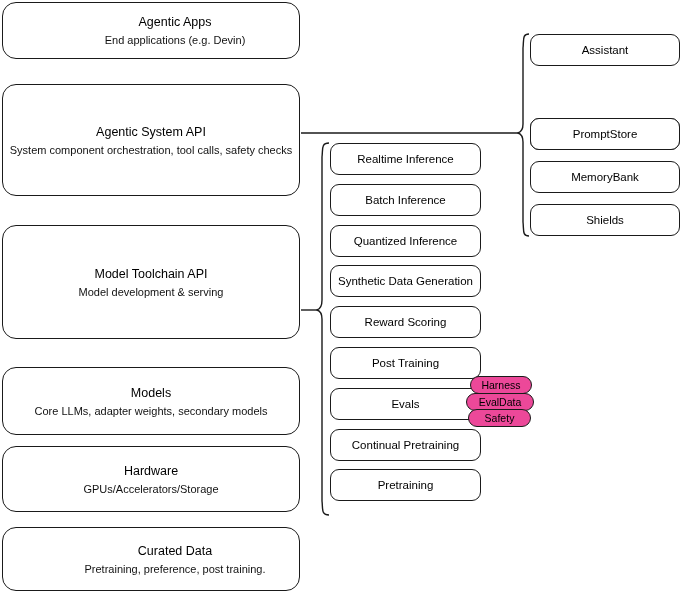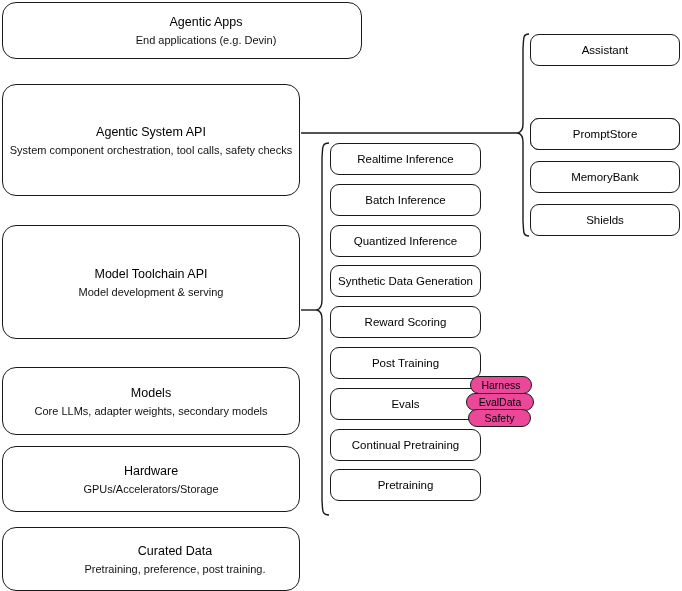--- a/index.html
+++ b/index.html
@@ -118,21 +118,21 @@
              C 321 143, 323 149, 322 157
              L 322 300
              C 322 306, 320 309, 317 310
              C 320 311, 322 313, 322 319
              L 322 501
              C 323 509, 321 515, 329 515"></path>
 
     <line x1="301" y1="310" x2="317" y2="310"></line>
   </svg>
 
-  <div class="layer-box" style="left:2px; top:2px; width:360px; height:57px;padding-left:48px;">
+  <div class="layer-box" style="left:2px; top:2px; width:298px; height:57px;padding-left:48px;">
     <div class="layer-title">Agentic Apps</div>
     <div class="layer-sub">End applications (e.g. Devin)</div>
   </div>
 
   <div class="layer-box" style="left:2px; top:84px; width:298px; height:112px;">
     <div class="layer-title">Agentic System API</div>
     <div class="layer-sub">System component orchestration, tool calls, safety checks</div>
   </div>
 
   <div class="layer-box" style="left:2px; top:225px; width:298px; height:114px;">

